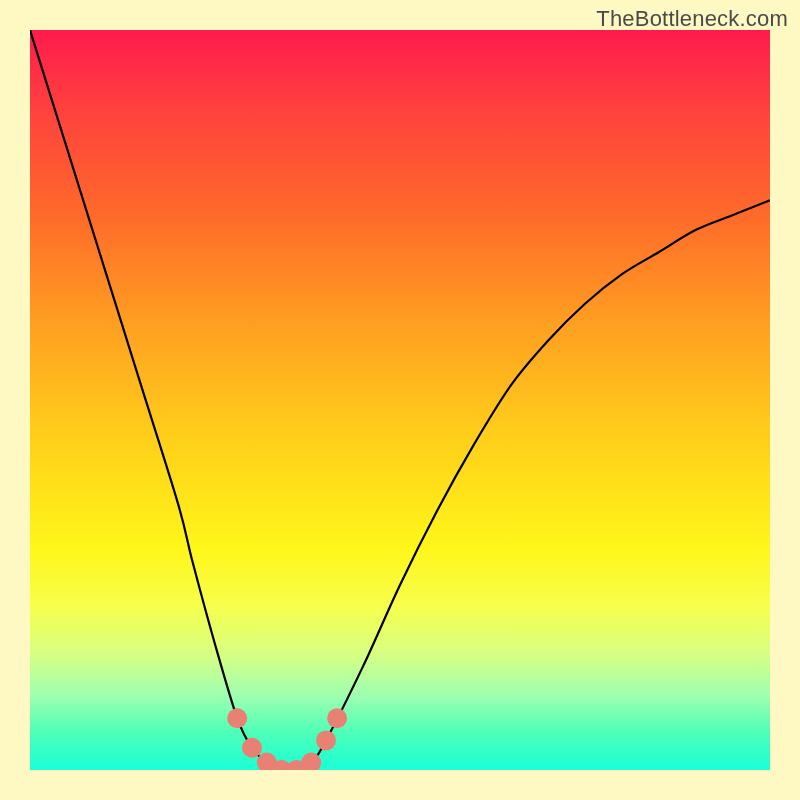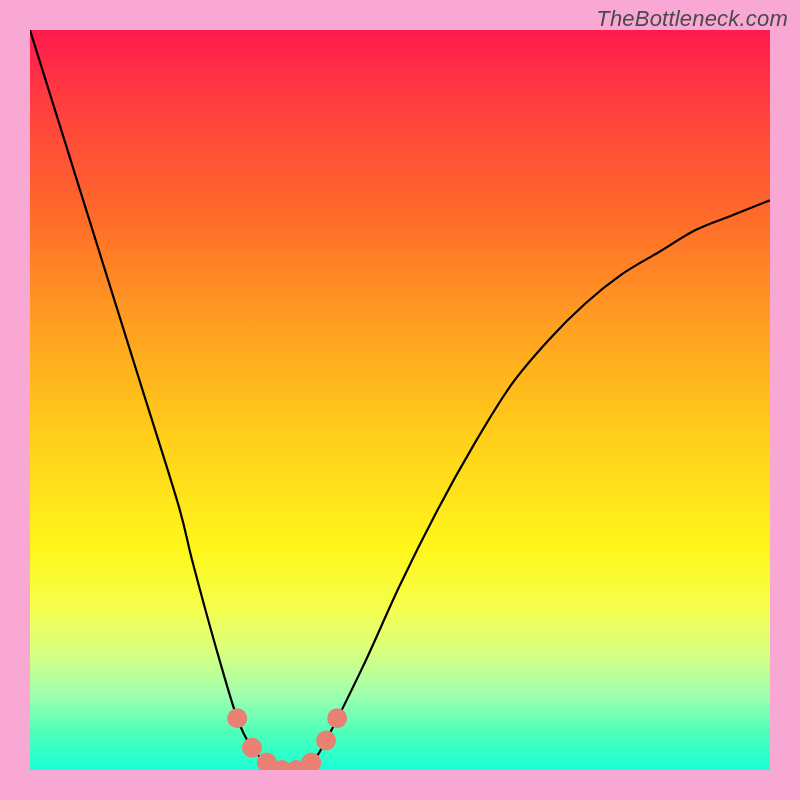--- a/index.html
+++ b/index.html
@@ -1,22 +1,21 @@
 <!DOCTYPE html>
 <html><head>
 <meta charset="utf-8">
 <style>
   * { margin: 0; padding: 0; box-sizing: border-box; }
   html, body { width: 800px; height: 800px; overflow: hidden; background: #000; }
   .stage {
     position: relative;
     width: 800px;
     height: 800px;
-    background: #f9a8d4;
-    font-style: italic;
+    background: #fef9c3;
   }
   .plot-area {
     position: absolute;
     left: 30px;
     top: 30px;
     width: 740px;
     height: 740px;
     background: linear-gradient(to bottom,
       #ff1a4d 0%,
       #ff3f3f 10%,

